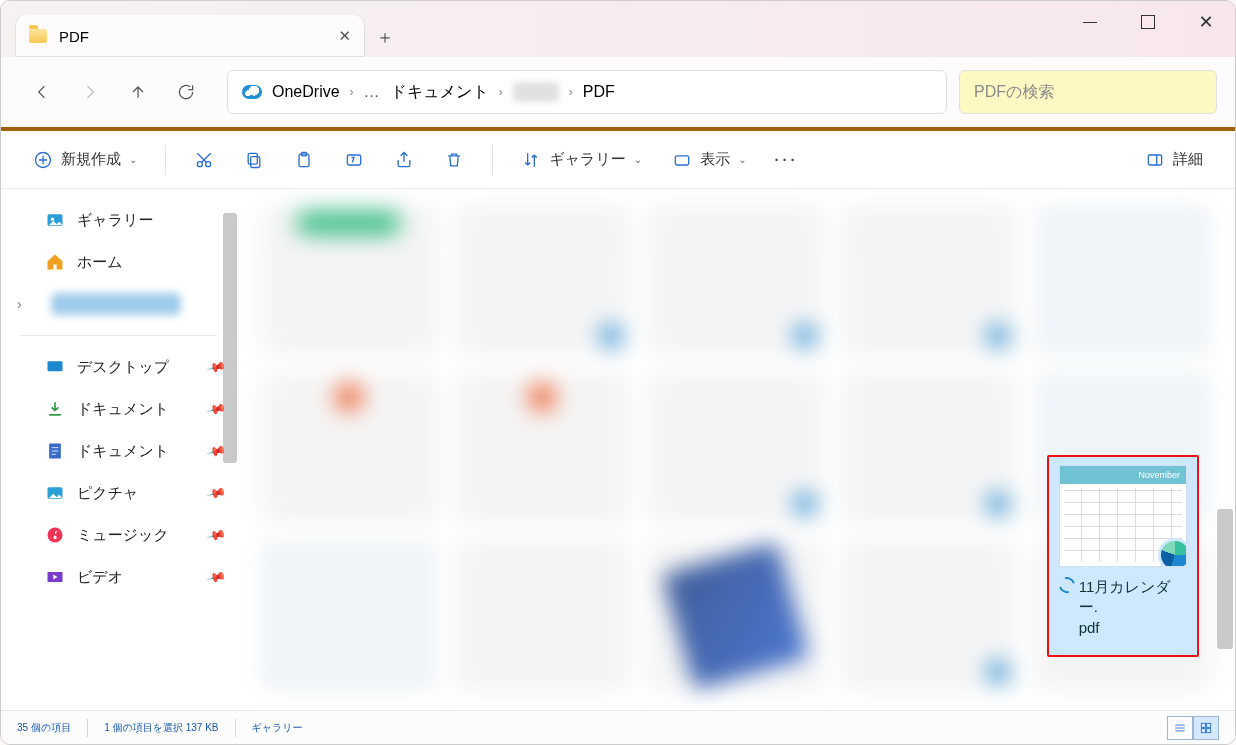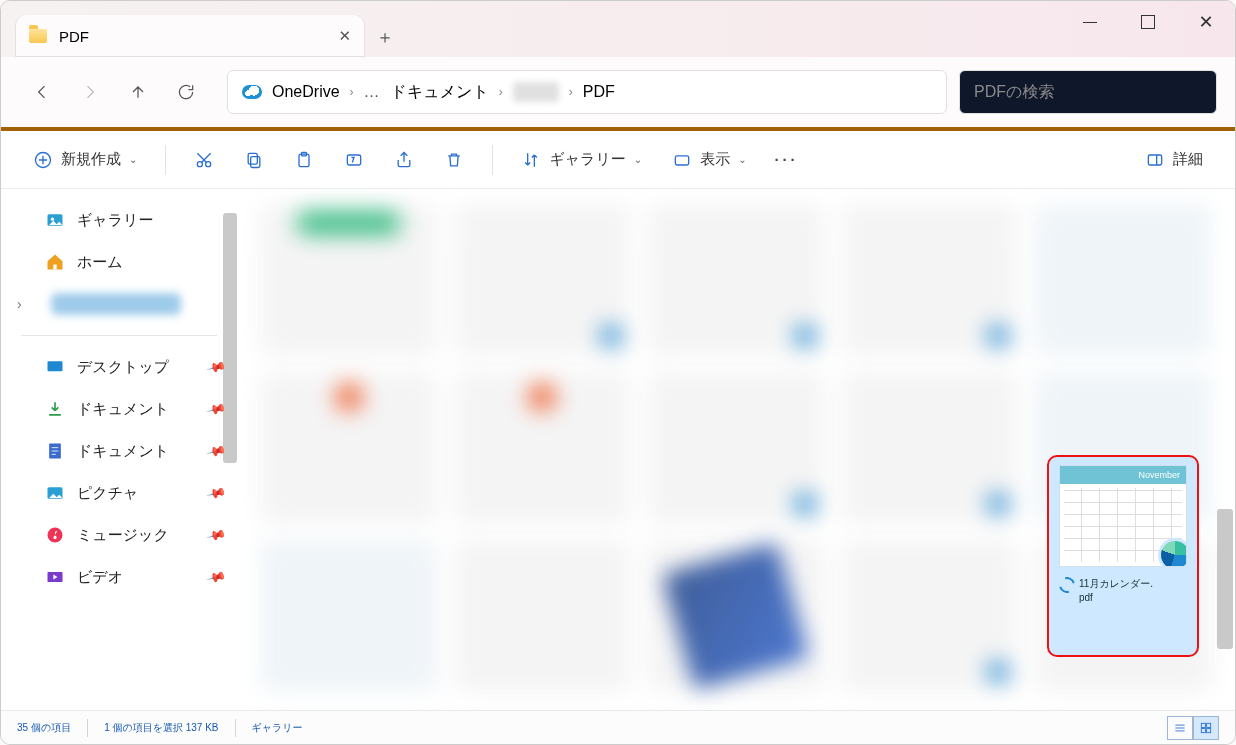--- a/index.html
+++ b/index.html
@@ -22,21 +22,21 @@
 
 .addrbar{height:70px;background:#fdfbfb;display:flex;align-items:center;padding:0 18px;gap:2px;}
 .navbtn{width:46px;height:46px;display:flex;align-items:center;justify-content:center;border-radius:6px;}
 .navbtn svg{width:20px;height:20px;stroke:#555;fill:none;stroke-width:1.5;}
 .navbtn.dis svg{stroke:#bbb;}
 .path{flex:1;height:44px;margin-left:16px;border:1px solid #e3e0e0;border-radius:6px;background:#fff;display:flex;align-items:center;padding:0 14px;gap:10px;font-size:16px;}
 .chev{color:#888;font-size:12px;}
 .cloud{width:20px;height:14px;background:radial-gradient(circle at 30% 60%,#fff 3px,transparent 3px),radial-gradient(circle at 60% 40%,#fff 5px,transparent 5px),#1e90d6;border-radius:8px;}
 .ellips{letter-spacing:1px;color:#555;}
 .blurseg{width:46px;height:20px;background:#e0e0e0;border-radius:4px;filter:blur(3px);}
-.search{width:258px;height:44px;border:1px solid #e3e0e0;border-radius:6px;background:#0f172a;display:flex;align-items:center;padding:0 14px;color:#8a8a8a;font-size:16px;margin-left:10px;}
+.search{width:258px;height:44px;border:1px solid #e3e0e0;border-radius:6px;background:#fef9c3;display:flex;align-items:center;padding:0 14px;color:#8a8a8a;font-size:16px;margin-left:10px;}
 
 
 .toolbar{height:62px;background:#fff;border-top:4px solid #a16207;border-bottom:1px solid #ececec;display:flex;align-items:center;padding:0 20px;gap:6px;}
 .tbtn{height:40px;padding:0 12px;display:flex;align-items:center;gap:8px;border-radius:6px;font-size:15px;color:#333;}
 .tbtn svg{width:20px;height:20px;fill:none;stroke:#2a6fd1;stroke-width:1.6;}
 .tbtn.ico-only{padding:0;width:44px;justify-content:center;}
 .tbtn .dd{font-size:10px;color:#666;}
 .sep{width:1px;height:30px;background:#e2e2e2;margin:0 10px;}
 .spacer{flex:1;}
 .more-dots{letter-spacing:3px;font-weight:bold;color:#444;}
@@ -55,26 +55,26 @@
 
 .main{flex:1;position:relative;overflow:hidden;}
 .blur-layer{position:absolute;inset:0;display:grid;grid-template-columns:repeat(5,1fr);grid-auto-rows:150px;gap:18px;padding:16px 24px;filter:blur(11px);opacity:.9;z-index:1;}
 .bl{background:#f3f3f3;border-radius:6px;position:relative;}
 .bl.g::after{content:"";position:absolute;top:6px;left:20%;width:60%;height:24px;background:#28b77a;border-radius:12px;}
 .bl.b::after{content:"";position:absolute;bottom:8px;right:8px;width:22px;height:22px;background:#1e88d1;border-radius:50%;}
 .bl.o::after{content:"";position:absolute;top:10px;left:50%;margin-left:-14px;width:28px;height:28px;background:#ef6030;border-radius:50%;}
 .bl.d::after{content:"";position:absolute;inset:10% 16%;background:linear-gradient(135deg,#2a4b8d,#3a6acc);border-radius:6px;transform:rotate(-16deg);}
 .bl.c{background:repeating-linear-gradient(0deg,#eef4f8 0 12px,#dfe9f0 12px 13px),repeating-linear-gradient(90deg,transparent 0 14px,#dfe9f0 14px 15px);}
 
-.selected-item{position:absolute;right:36px;top:266px;width:152px;height:202px;border:2px solid #e11;background:#cde8ff;z-index:5;border-radius:10px;padding:8px 10px;display:flex;flex-direction:column;align-items:flex-start;}
+.selected-item{position:absolute;right:36px;top:266px;width:152px;height:202px;border:2px solid #e11;background:#cde8ff;z-index:5;border-radius:2px;padding:8px 10px;display:flex;flex-direction:column;align-items:flex-end;}
 .selected-item .thumb{width:128px;height:102px;background:#fff;border:1px solid #cfe0ec;position:relative;overflow:hidden;}
 .selected-item .thumb .hdr{height:18px;background:#6fc3d5;color:#fff;font-size:9px;display:flex;align-items:center;justify-content:flex-end;padding-right:6px;}
 .selected-item .thumb .grid{position:absolute;top:22px;left:4px;right:4px;bottom:4px;background:repeating-linear-gradient(0deg,transparent 0 11px,#ddd 11px 12px),repeating-linear-gradient(90deg,transparent 0 17px,#ddd 17px 18px);}
 .edge-badge{position:absolute;right:-6px;bottom:-6px;width:34px;height:34px;border-radius:50%;background:conic-gradient(#37c1a0 0 90deg,#1e88d1 90deg 200deg,#0b5fa4 200deg 290deg,#7fd8b8 290deg 360deg);border:3px solid #cde8ff;}
-.selected-item .fname{margin-top:10px;font-size:10px;color:#133;line-height:1.35;display:flex;gap:4px;}
+.selected-item .fname{margin-top:10px;font-size:15px;color:#133;line-height:1.35;display:flex;gap:4px;}
 .sync-ico{width:16px;height:16px;border:2px solid #1e88d1;border-radius:50%;border-left-color:transparent;border-right-color:transparent;transform:rotate(30deg);}
 
 .main-scroll{position:absolute;right:2px;top:320px;width:16px;height:140px;background:#c9c9c9;border-radius:3px;z-index:6;}
 
 
 .status{height:34px;border-top:1px solid #e8e8e8;background:#fcfcfc;display:flex;align-items:center;padding:0 16px;font-size:10px;color:#1558b0;gap:4px;}
 .status .s-sep{width:1px;height:18px;background:#d6d6d6;margin:0 12px;}
 .status .views{margin-left:auto;display:flex;gap:0;}
 .vbtn{width:26px;height:24px;border:1px solid #9bb6d6;display:flex;align-items:center;justify-content:center;}
 .vbtn.active{background:#d6e8fb;}

